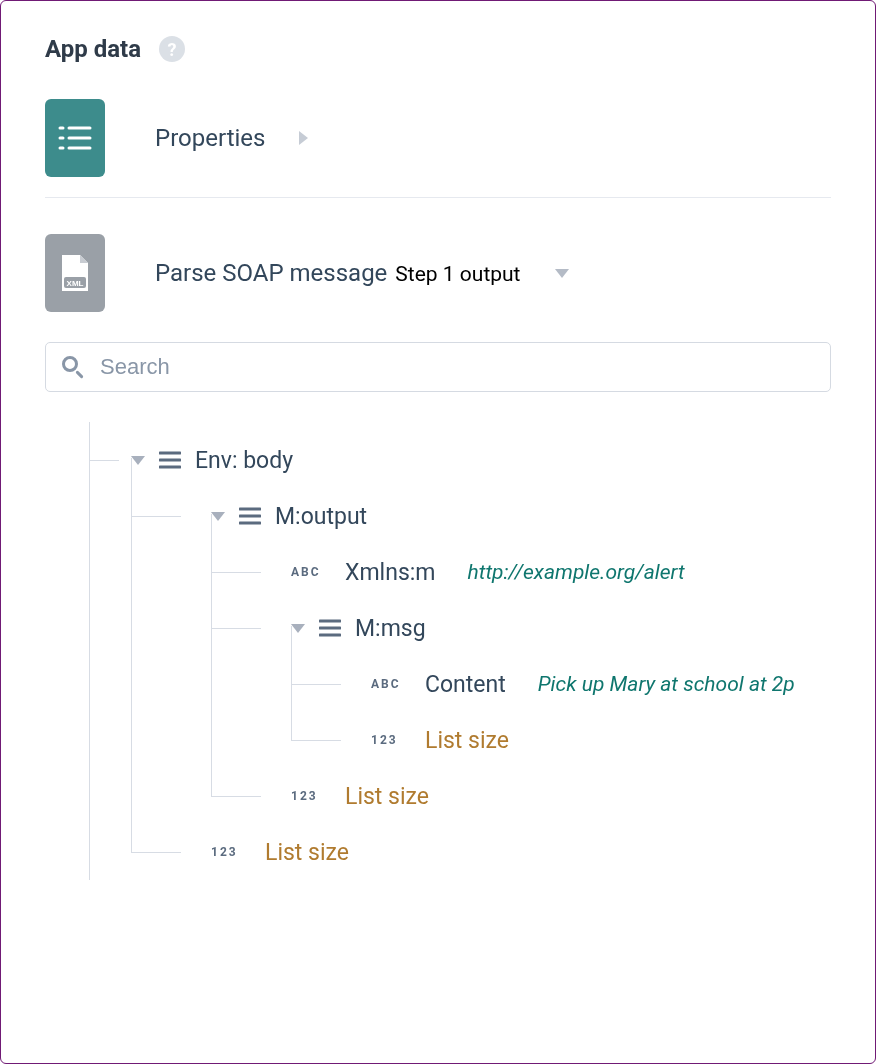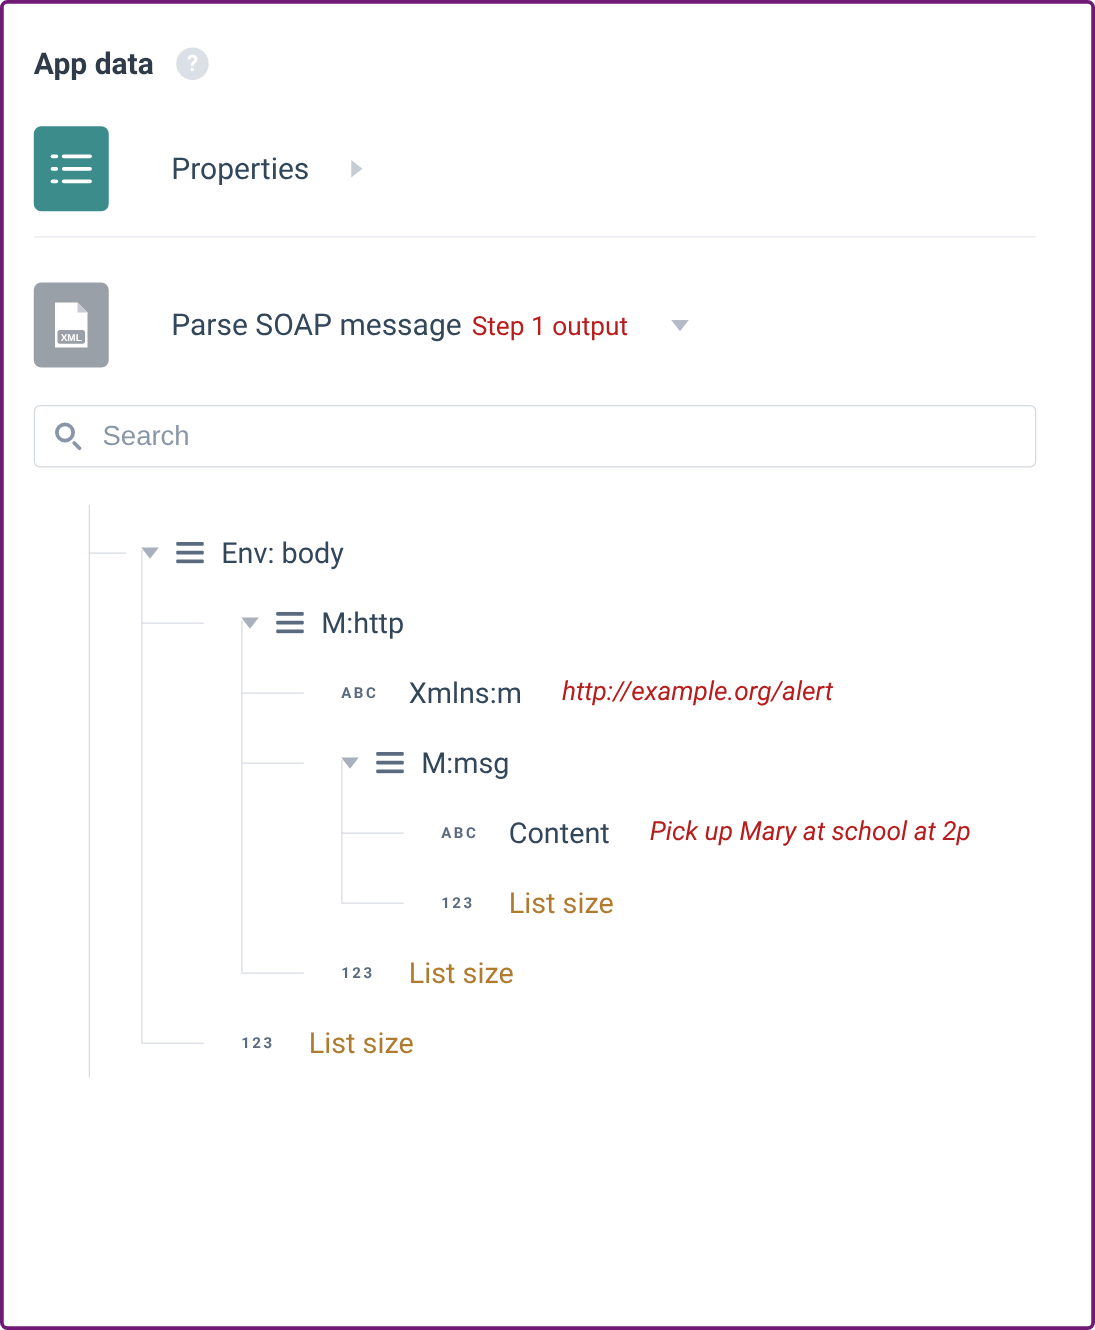--- a/index.html
+++ b/index.html
@@ -6,23 +6,23 @@
   body {
     margin: 0;
     font-family: -apple-system, BlinkMacSystemFont, "Segoe UI", Roboto, "Helvetica Neue", Arial, sans-serif;
     background: #fff;
     color: #33475b;
     -webkit-font-smoothing: antialiased;
   }
   .panel {
     width: 876px;
     height: 1064px;
-    border: 3px solid #701a75;
+    border: 1px solid #701a75;
     border-radius: 6px;
-    padding: 34px 44px 0 24px;
+    padding: 34px 44px 0 44px;
     overflow: hidden;
   }
   .panel-header {
     display: flex;
     align-items: center;
     gap: 18px;
   }
   .panel-title {
     font-size: 24px;
     font-weight: 700;
@@ -42,37 +42,37 @@
     cursor: pointer;
   }
   .section {
     display: flex;
     align-items: center;
     gap: 24px;
     margin-top: 36px;
   }
   .square-icon {
     width: 60px;
-    height: 68px;
+    height: 78px;
     border-radius: 6px;
     display: flex;
     align-items: center;
     justify-content: center;
     flex: none;
   }
   .square-icon.teal { background: #3d8c8c; }
   .square-icon.gray { background: #9aa0a7; }
   .section-label {
     font-size: 24px;
     color: #33475b;
     margin-left: 26px;
   }
   .section-sub {
     font-size: 21px;
-    color: #b91c1c;
+    color: #000000;
     margin-left: 8px;
   }
   .chevron-right {
     width: 0; height: 0;
     border-top: 7px solid transparent;
     border-bottom: 7px solid transparent;
     border-left: 9px solid #c6ccd5;
     margin-left: 10px;
   }
   .chevron-down {
@@ -187,21 +187,21 @@
   .lines-icon svg, .lines-icon-teal svg { display:block; }
   .node-label {
     font-size: 23px;
     color: #33475b;
     white-space: nowrap;
   }
   .node-label.amber { color: #b07b2f; }
   .node-value {
     font-size: 21px;
     font-style: italic;
-    color: #b91c1c;
+    color: #0f766e;
     margin-left: 18px;
     white-space: nowrap;
   }
   
   .tree-wrap::before {
     content:"";
     position:absolute;
     left:0;
     top:-10px;
     bottom:0;
@@ -293,21 +293,21 @@
               <span class="caret"></span>
               <span class="lines-icon">
                 <svg width="22" height="18">
                     <g stroke="#5b6b7f" stroke-width="3" stroke-linecap="round">
                       <line x1="1" y1="2" x2="21" y2="2"></line>
                       <line x1="1" y1="9" x2="21" y2="9"></line>
                       <line x1="1" y1="16" x2="21" y2="16"></line>
                     </g>
                   </svg>
               </span>
-              <span class="node-label">M:http</span>
+              <span class="node-label">M:output</span>
             </div>
             <ul>
               <li>
                 <div class="node clickable">
                   <span class="type-badge">ABC</span>
                   <span class="node-label">Xmlns:m</span>
                   <span class="node-value">http://example.org/alert</span>
                 </div>
               </li>
               <li>

